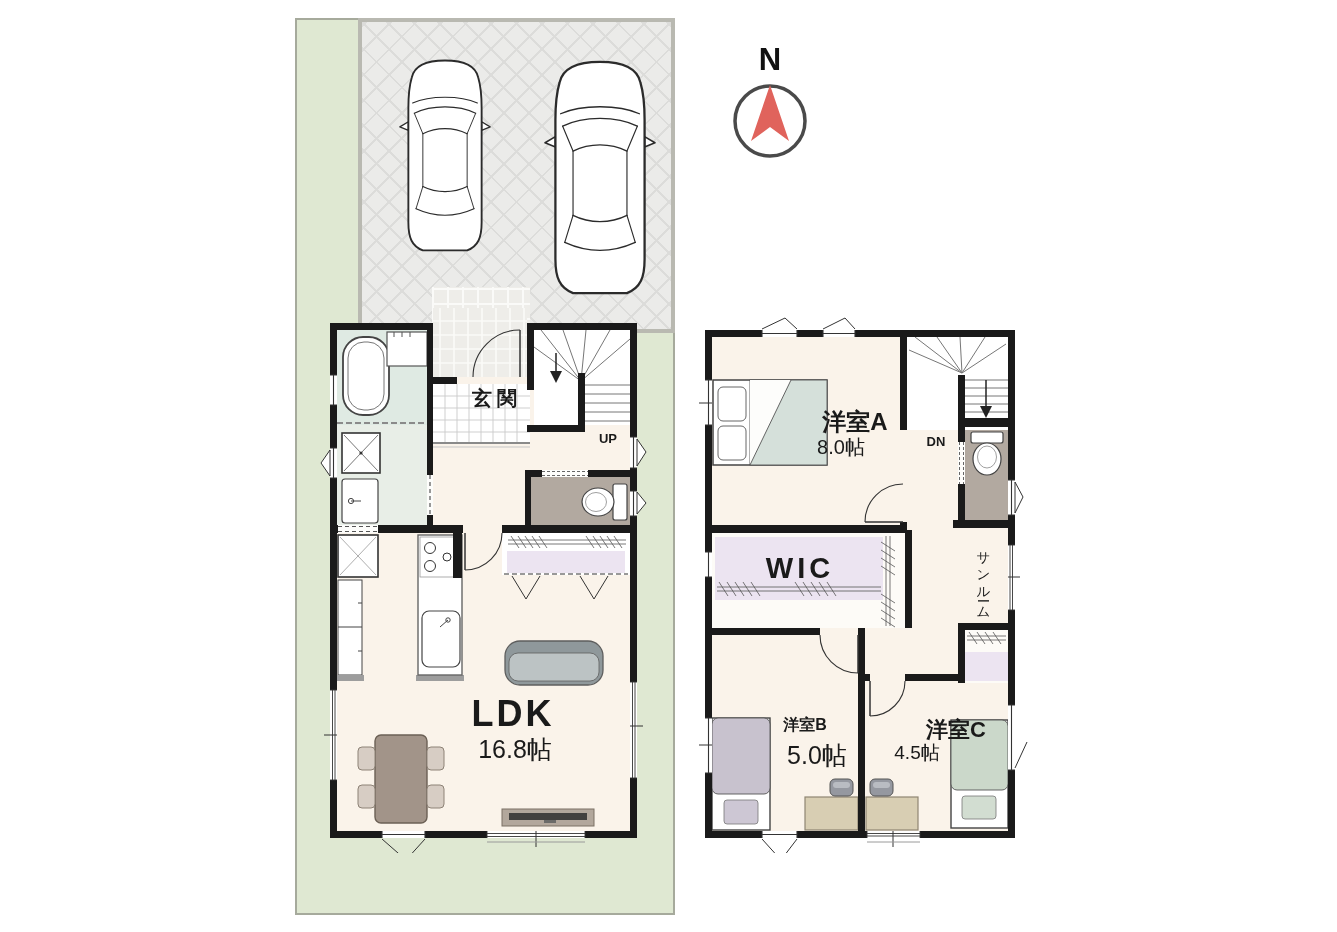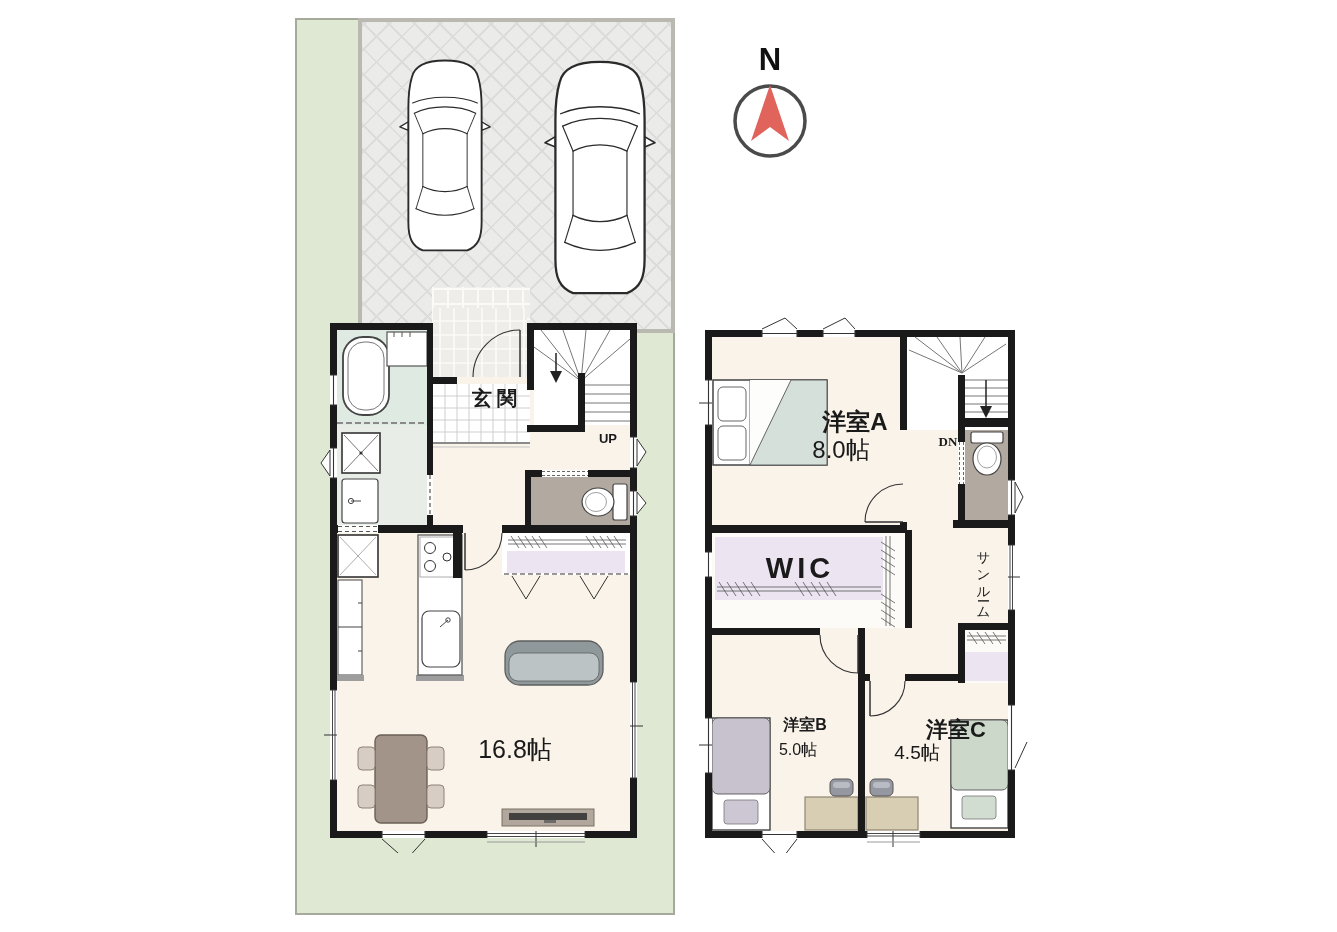--- a/index.html
+++ b/index.html
@@ -246,20 +246,21 @@
         <path d="M52,516 L76,537 L95,516 M76,537 L93,553" stroke="#333" stroke-width="1" fill="none"></path>
         <rect x="157" y="508" width="98" height="7" fill="#fff"></rect>
           <path d="M157,510.5H255 M157,513.5H255 M157,508V515 M255,508V515" stroke="#333" stroke-width="0.9"></path>
         <path d="M206,508 V524" stroke="#333" stroke-width="1"></path>
         <path d="M157,519 H255" stroke="#9a9a9a" stroke-width="1"></path>
       </g>
     </svg>
 
     <div class="lbl b" style="left:119px;top:64px;width:96px;font-size:20px;letter-spacing:5px;">玄関</div>
     <div class="lbl b" style="left:256px;top:109px;width:44px;font-size:13px;">UP</div>
+    <div class="lbl b" style="left:103px;top:370px;width:160px;font-size:36px;letter-spacing:3px;">LDK</div>
     <div class="lbl" style="left:103px;top:412px;width:164px;font-size:25px;">16.8帖</div>
   </div>
 
   <div class="abs plan plan2">
     <svg width="340" height="538" viewBox="-15 -15 340 538">
 
       <g>
         <rect x="0" y="0" width="310" height="508" fill="#faf3ea"></rect>
         <rect x="202" y="7" width="101" height="93" fill="#ffffff"></rect>
         <rect x="260" y="100" width="43" height="90" fill="#b2a9a0"></rect>
@@ -393,23 +394,23 @@
           <path d="M57,504.5H92 M57,501V508 M92,501V508" stroke="#333" stroke-width="1.1"></path>
         <path d="M57,509 L76,530 L92,509 M76,530 L92,546" stroke="#333" stroke-width="1" fill="none"></path>
         <rect x="162" y="501" width="53" height="7" fill="#fff"></rect>
           <path d="M162,503.5H215 M162,506H215 M162,501V508 M215,501V508" stroke="#333" stroke-width="0.9"></path>
         <path d="M188,501 V517" stroke="#333" stroke-width="1"></path>
         <path d="M162,512 H215" stroke="#9a9a9a" stroke-width="1"></path>
       </g>
     </svg>
 
     <div class="lbl b" style="left:80px;top:78px;width:140px;font-size:24px;">洋室A</div>
-    <div class="lbl" style="left:65px;top:106px;width:142px;font-size:24px;">8.0帖</div>
-    <div class="lbl b" style="left:221px;top:105px;width:44px;font-size:13px;font-family:Liberation Serif, serif;">DN</div>
+    <div class="lbl" style="left:65px;top:106px;width:142px;font-size:20px;">8.0帖</div>
+    <div class="lbl b" style="left:209px;top:105px;width:44px;font-size:13px;">DN</div>
     <div class="lbl b" style="left:25px;top:222px;width:140px;font-size:29px;letter-spacing:4px;">WIC</div>
     <div class="lbl vert" style="left:264px;top:198px;width:22px;height:100px;font-size:13.5px;letter-spacing:2px;">サンルーム</div>
     <div class="lbl b" style="left:30px;top:386px;width:140px;font-size:16px;">洋室B</div>
-    <div class="lbl" style="left:22px;top:411px;width:142px;font-size:16px;">5.0帖</div>
+    <div class="lbl" style="left:41px;top:411px;width:142px;font-size:25px;">5.0帖</div>
     <div class="lbl b" style="left:141px;top:387px;width:140px;font-size:22px;text-align:right;">洋室C</div>
     <div class="lbl" style="left:141px;top:412px;width:142px;font-size:19px;">4.5帖</div>
   </div>
 
 </div>
 
 </body></html>

